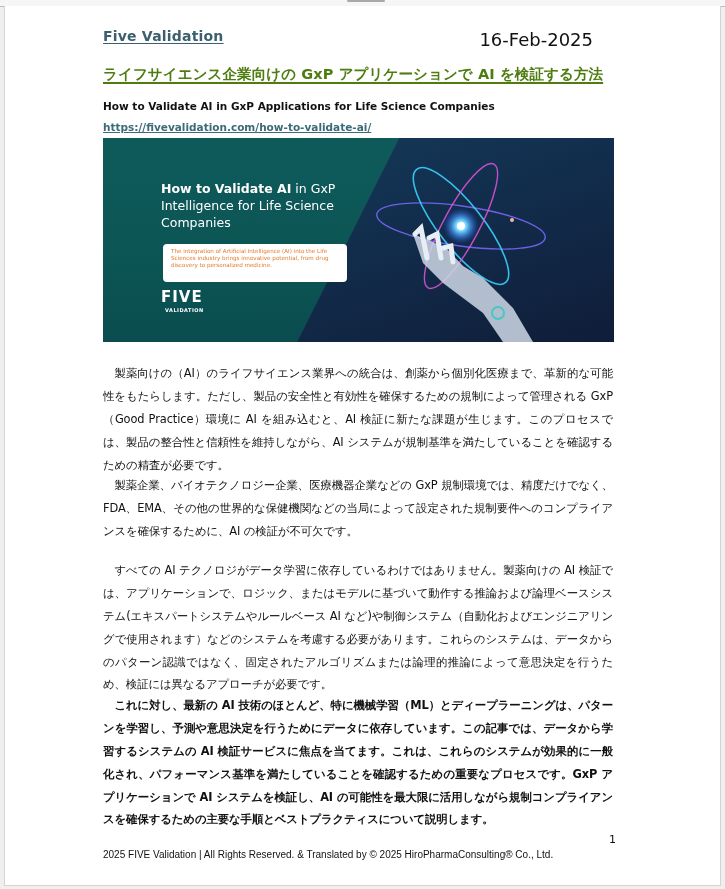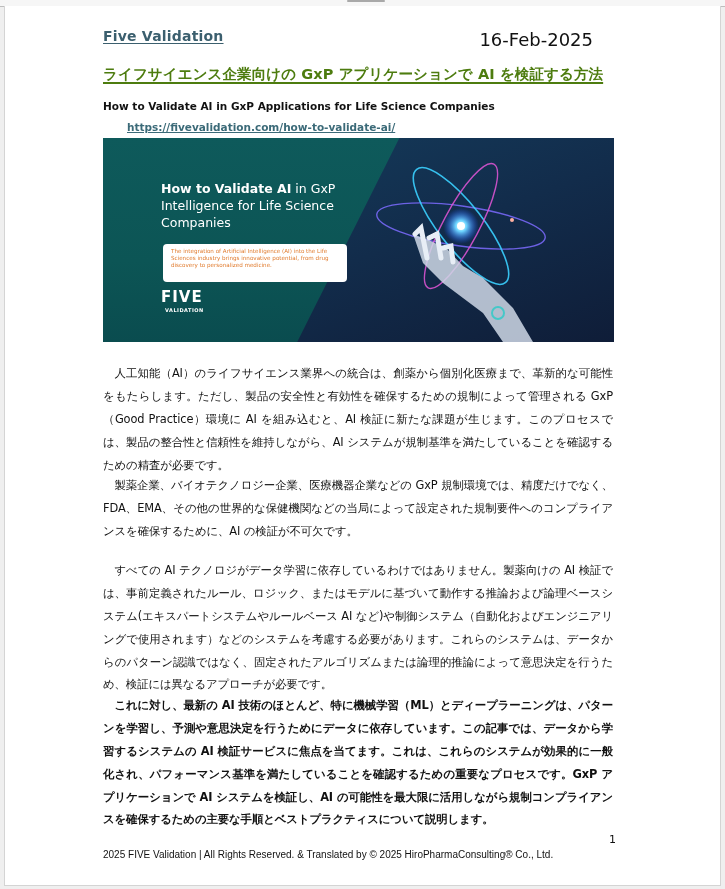--- a/index.html
+++ b/index.html
@@ -43,21 +43,20 @@
       text-underline-offset: 3px; letter-spacing: 0.1px;
     }
     .en-title {
       position: absolute; left: 103px; top: 100px;
       font-size: 10.5px; font-weight: bold; color: #111;
     }
     .source-link {
       position: absolute; left: 103px; top: 121px;
       font-size: 10.5px; font-weight: bold; color: #3b6a78;
       text-decoration: underline;
-      margin-left: 24px;
     }
     .hero {
       position: absolute; left: 103px; top: 138px; width: 511px; height: 204px;
       overflow: hidden;
       background: linear-gradient(180deg, #0e5a5b 0%, #0c5555 60%, #0a4c4f 100%);
     }
     .hero .dark-panel {
       position: absolute; left: 0; top: 0; width: 100%; height: 100%;
       background: linear-gradient(160deg, #153f5f 0%, #122c4b 55%, #0f1d38 100%);
       clip-path: polygon(58% 0, 100% 0, 100% 100%, 38% 100%);
@@ -140,19 +139,19 @@
     <circle cx="395" cy="175" r="6" fill="none" stroke="#45c8c8" stroke-width="2"></circle>
   </svg>
   <div class="hero-heading">
     <b>How to Validate AI</b><span> in GxP Intelligence for Life Science Companies</span>
   </div>
   <div class="hero-callout">The integration of Artificial Intelligence (AI) into the Life Sciences industry brings innovative potential, from drug discovery to personalized medicine.</div>
   <div class="hero-logo">FIVE</div>
   <div class="hero-logo-sub">VALIDATION</div>
 </div>
 
-<p class="body-text p1">人工知能（AI）のライフサイエンス業界への統合は、創薬から個別化医療まで、革新的な可能性をもたらします。ただし、製品の安全性と有効性を確保するための規制によって管理される GxP（Good Practice）環境に AI を組み込むと、AI 検証に新たな課題が生じます。このプロセスでは、製品の整合性と信頼性を維持しながら、AI システムが規制基準を満たしていることを確認するための精査が必要です。</p>
+<p class="body-text p1">製薬向けの（AI）のライフサイエンス業界への統合は、創薬から個別化医療まで、革新的な可能性をもたらします。ただし、製品の安全性と有効性を確保するための規制によって管理される GxP（Good Practice）環境に AI を組み込むと、AI 検証に新たな課題が生じます。このプロセスでは、製品の整合性と信頼性を維持しながら、AI システムが規制基準を満たしていることを確認するための精査が必要です。</p>
 <p class="body-text p2">製薬企業、バイオテクノロジー企業、医療機器企業などの GxP 規制環境では、精度だけでなく、FDA、EMA、その他の世界的な保健機関などの当局によって設定された規制要件へのコンプライアンスを確保するために、AI の検証が不可欠です。</p>
-<p class="body-text p3">すべての AI テクノロジがデータ学習に依存しているわけではありません。製薬向けの AI 検証では、事前定義されたルール、ロジック、またはモデルに基づいて動作する推論および論理ベースシステム(エキスパートシステムやルールベース AI など)や制御システム（自動化およびエンジニアリングで使用されます）などのシステムを考慮する必要があります。これらのシステムは、データからのパターン認識ではなく、固定されたアルゴリズムまたは論理的推論によって意思決定を行うため、検証には異なるアプローチが必要です。</p>
+<p class="body-text p3">すべての AI テクノロジがデータ学習に依存しているわけではありません。製薬向けの AI 検証では、アプリケーションで、ロジック、またはモデルに基づいて動作する推論および論理ベースシステム(エキスパートシステムやルールベース AI など)や制御システム（自動化およびエンジニアリングで使用されます）などのシステムを考慮する必要があります。これらのシステムは、データからのパターン認識ではなく、固定されたアルゴリズムまたは論理的推論によって意思決定を行うため、検証には異なるアプローチが必要です。</p>
 <p class="body-text p4">これに対し、最新の AI 技術のほとんど、特に機械学習（ML）とディープラーニングは、パターンを学習し、予測や意思決定を行うためにデータに依存しています。この記事では、データから学習するシステムの AI 検証サービスに焦点を当てます。これは、これらのシステムが効果的に一般化され、パフォーマンス基準を満たしていることを確認するための重要なプロセスです。GxP アプリケーションで AI システムを検証し、AI の可能性を最大限に活用しながら規制コンプライアンスを確保するための主要な手順とベストプラクティスについて説明します。</p>
 
 <div class="page-num">1</div>
 <div class="footer">2025 FIVE Validation | All Rights Reserved. &amp; Translated by © 2025 HiroPharmaConsulting® Co., Ltd.</div>
 
 </body></html>

